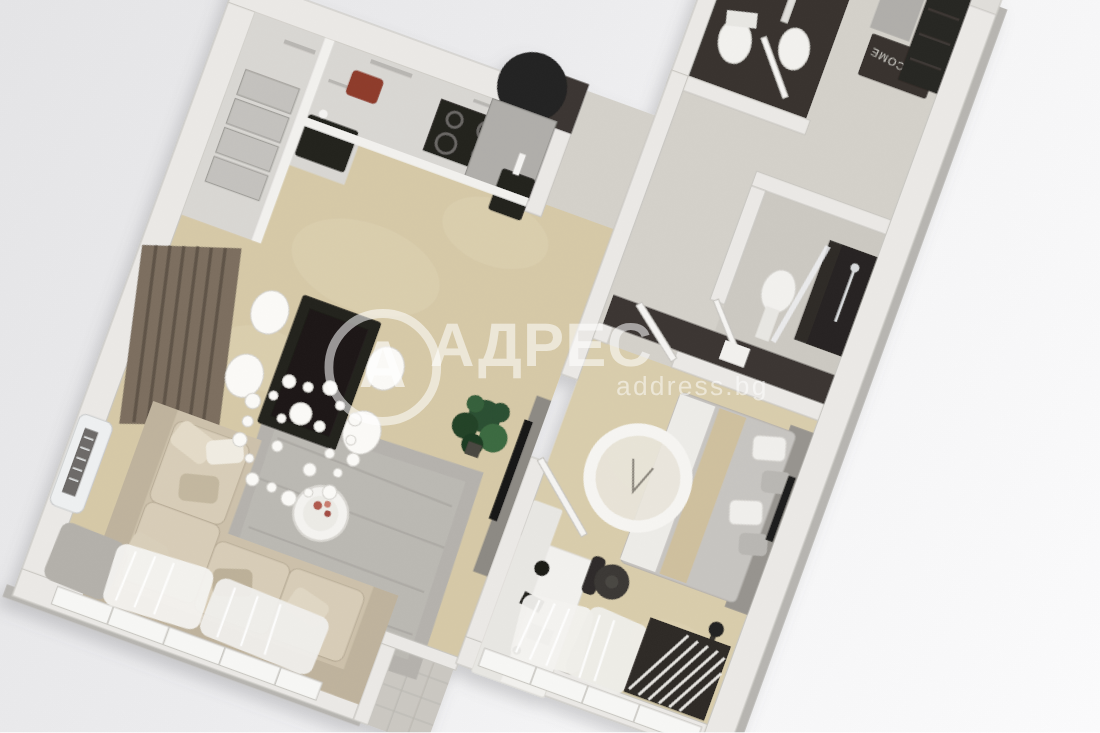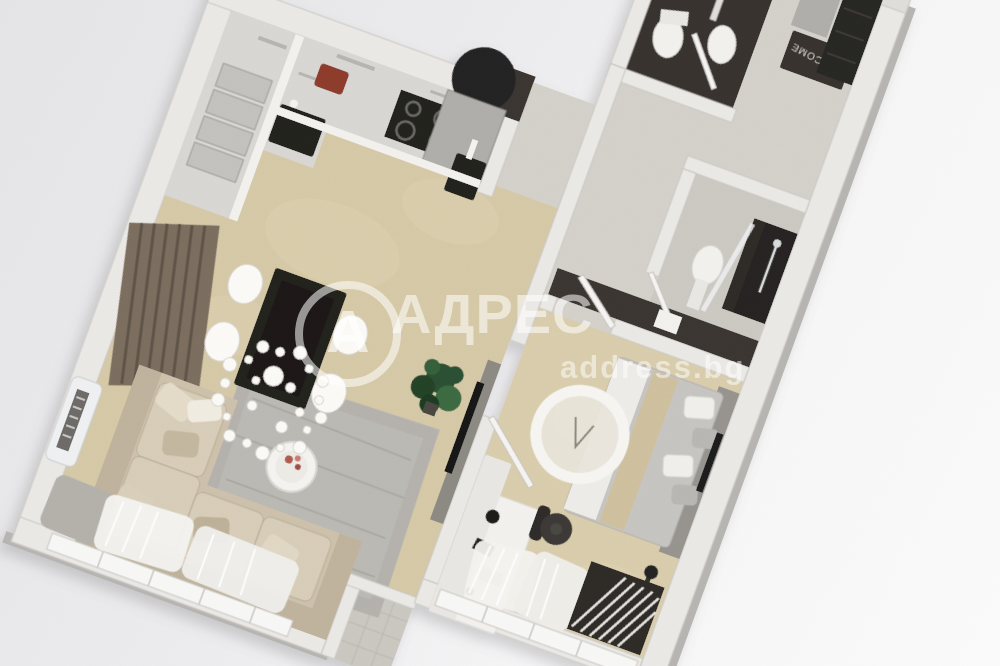--- a/index.html
+++ b/index.html
@@ -30,22 +30,22 @@
   .wm-logo span{
     color:rgba(255,255,255,.62); font-size:60px; font-weight:bold; line-height:1;
     transform:translateY(-2px);
   }
   .wm-brand{
     position:absolute; left:391px; top:286px;
     font-size:56px; font-weight:bold; letter-spacing:1px;
     color:rgba(255,255,255,.55); line-height:1; white-space:nowrap;
   }
   .wm-domain{
-    position:absolute; left:560px; top:352px;
-    font-size:31px; font-weight:bold; letter-spacing:2px;
+    position:absolute; left:560px; top:340px;
+    font-size:24px; font-weight:normal; letter-spacing:2px;
     color:rgba(255,255,255,.5); line-height:1; white-space:nowrap;
   }
 </style>
 </head>
 <body>
 
 <div class="stage">
 
 <svg width="1000" height="666" viewBox="0 0 1000 666">
   <defs>

